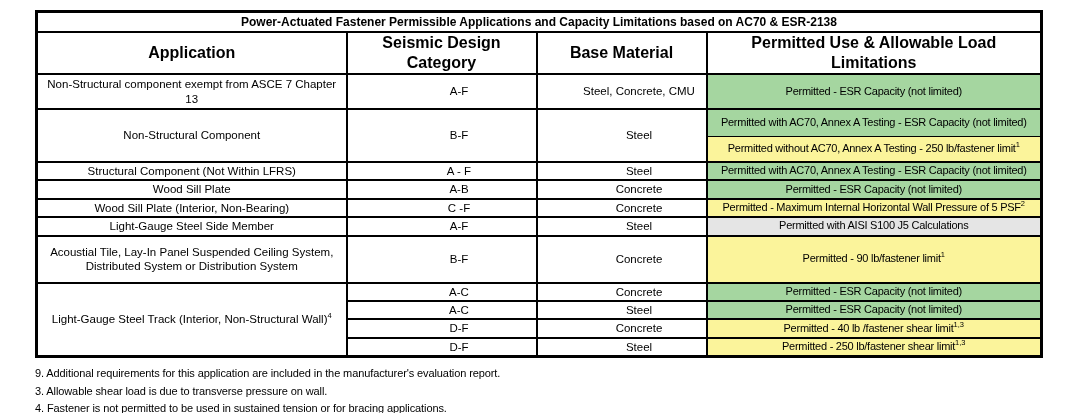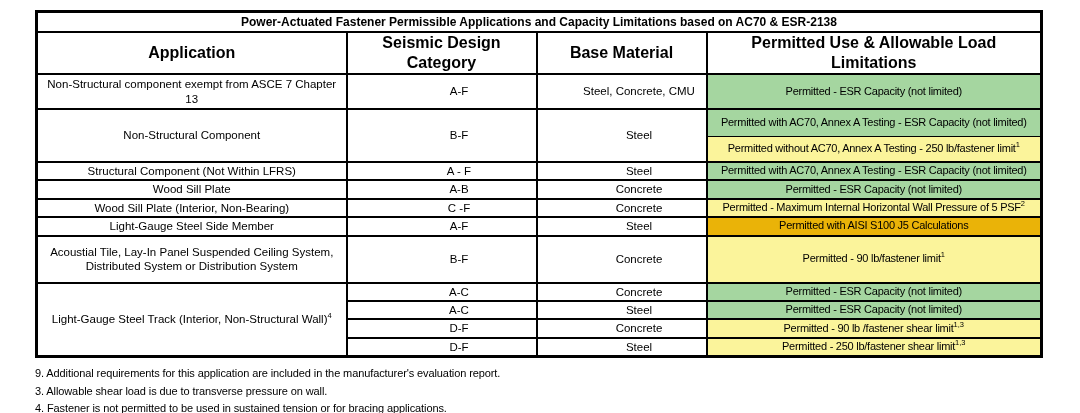--- a/index.html
+++ b/index.html
@@ -111,21 +111,21 @@
         <tr style="height: 18px;">
           <td class="cell-app" rowspan="1"><span>Wood Sill Plate (Interior, Non-Bearing)</span></td>
           <td class="cell-sdc" rowspan="1">C -F</td>
           <td class="cell-base" rowspan="1">Concrete</td>
           <td class="cell-perm" style="background-color: rgb(251, 244, 155);"><span>Permitted - Maximum Internal Horizontal Wall Pressure of 5 PSF</span><sup>2</sup></td>
         </tr>
         <tr style="height: 17px;">
           <td class="cell-app" rowspan="1"><span>Light-Gauge Steel Side Member</span></td>
           <td class="cell-sdc" rowspan="1">A-F</td>
           <td class="cell-base" rowspan="1">Steel</td>
-          <td class="cell-perm" style="background-color: #eab308;"><span>Permitted with AISI S100 J5 Calculations</span></td>
+          <td class="cell-perm" style="background-color: #e5e5e5;"><span>Permitted with AISI S100 J5 Calculations</span></td>
         </tr>
         <tr style="height: 47px;">
           <td class="cell-app" rowspan="1"><span>Acoustial Tile, Lay-In Panel Suspended Ceiling System, Distributed System or Distribution System</span></td>
           <td class="cell-sdc" rowspan="1">B-F</td>
           <td class="cell-base" rowspan="1">Concrete</td>
           <td class="cell-perm" style="background-color: rgb(251, 244, 155);"><span>Permitted - 90 lb/fastener limit</span><sup>1</sup></td>
         </tr>
         <tr style="height: 17px;">
           <td class="cell-app" rowspan="4"><span>Light-Gauge Steel Track (Interior, Non-Structural Wall)</span><sup>4</sup></td>
           <td class="cell-sdc" rowspan="1">A-C</td>
@@ -133,21 +133,21 @@
           <td class="cell-perm" style="background-color: rgb(165, 214, 160);"><span>Permitted - ESR Capacity (not limited)</span></td>
         </tr>
         <tr style="height: 18px;">
           <td class="cell-sdc" rowspan="1">A-C</td>
           <td class="cell-base" rowspan="1">Steel</td>
           <td class="cell-perm" style="background-color: rgb(165, 214, 160);"><span>Permitted - ESR Capacity (not limited)</span></td>
         </tr>
         <tr style="height: 18px;">
           <td class="cell-sdc" rowspan="1">D-F</td>
           <td class="cell-base" rowspan="1">Concrete</td>
-          <td class="cell-perm" style="background-color: rgb(251, 244, 155);"><span>Permitted - 90 lb /fastener shear limit</span><sup>1,3</sup></td>
+          <td class="cell-perm" style="background-color: rgb(251, 244, 155);"><span>Permitted - 40 lb /fastener shear limit</span><sup>1,3</sup></td>
         </tr>
         <tr style="height: 17px;">
           <td class="cell-sdc" rowspan="1">D-F</td>
           <td class="cell-base" rowspan="1">Steel</td>
           <td class="cell-perm" style="background-color: rgb(251, 244, 155);"><span>Permitted - 250 lb/fastener shear limit</span><sup>1,3</sup></td>
         </tr>
       </tbody>
   </table>
 
   <div class="footnotes">

